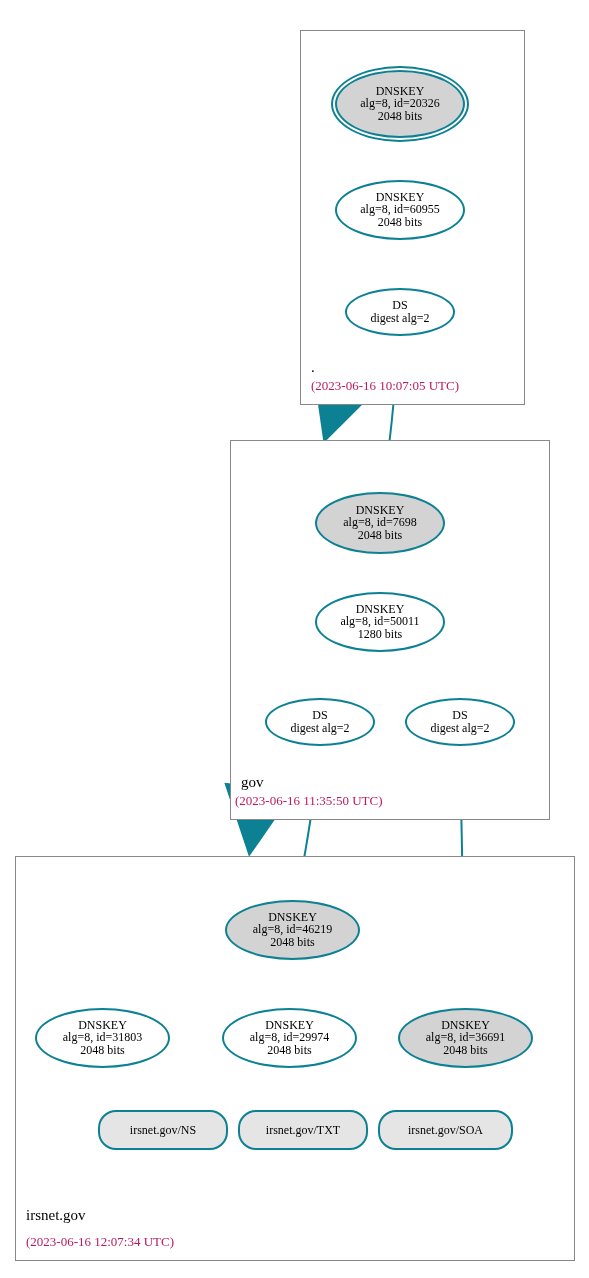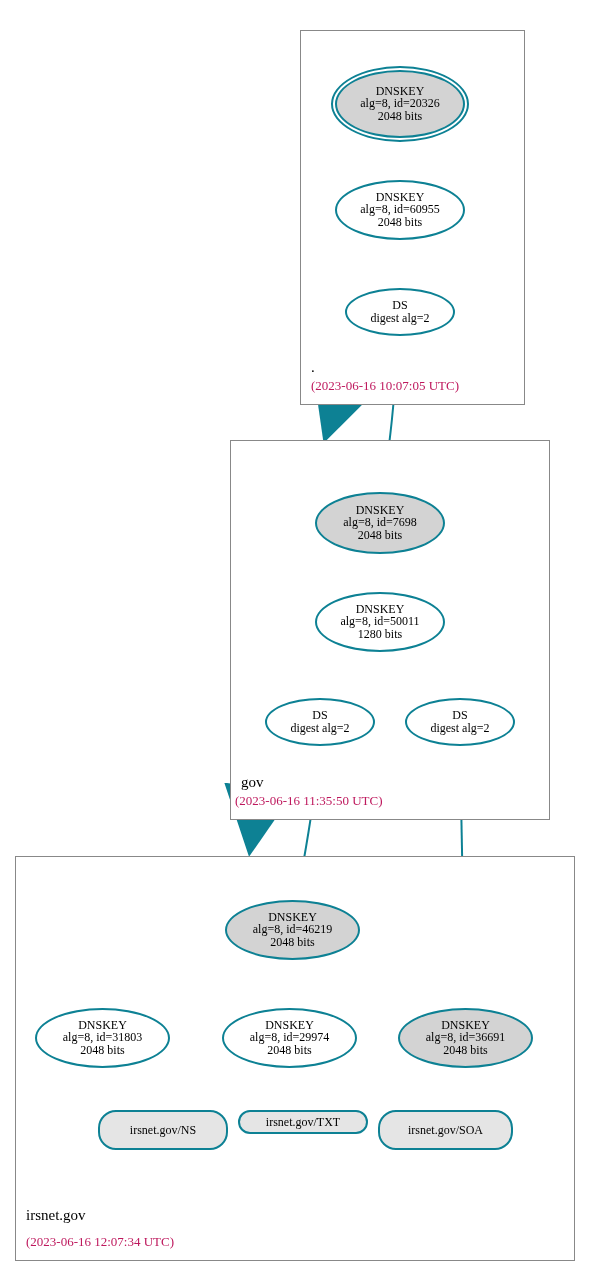--- a/index.html
+++ b/index.html
@@ -213,21 +213,21 @@
   <div class="node ellipse filled" style="left:398px; top:1008px; width:135px; height:60px;">
     <div class="node-title">DNSKEY</div>
     <div class="node-sub">alg=8, id=36691</div>
     <div class="node-sub">2048 bits</div>
   </div>
 
   <div class="node rrect" style="left:98px; top:1110px; width:130px; height:40px;">
     <div class="node-title">irsnet.gov/NS</div>
   </div>
 
-  <div class="node rrect" style="left:238px; top:1110px; width:130px; height:24px;">
+  <div class="node rrect" style="left:238px; top:1110px; width:130px; height:40px;">
     <div class="node-title">irsnet.gov/TXT</div>
   </div>
 
   <div class="node rrect" style="left:378px; top:1110px; width:135px; height:40px;">
     <div class="node-title">irsnet.gov/SOA</div>
   </div>
 
 </div>
 
 </body></html>

